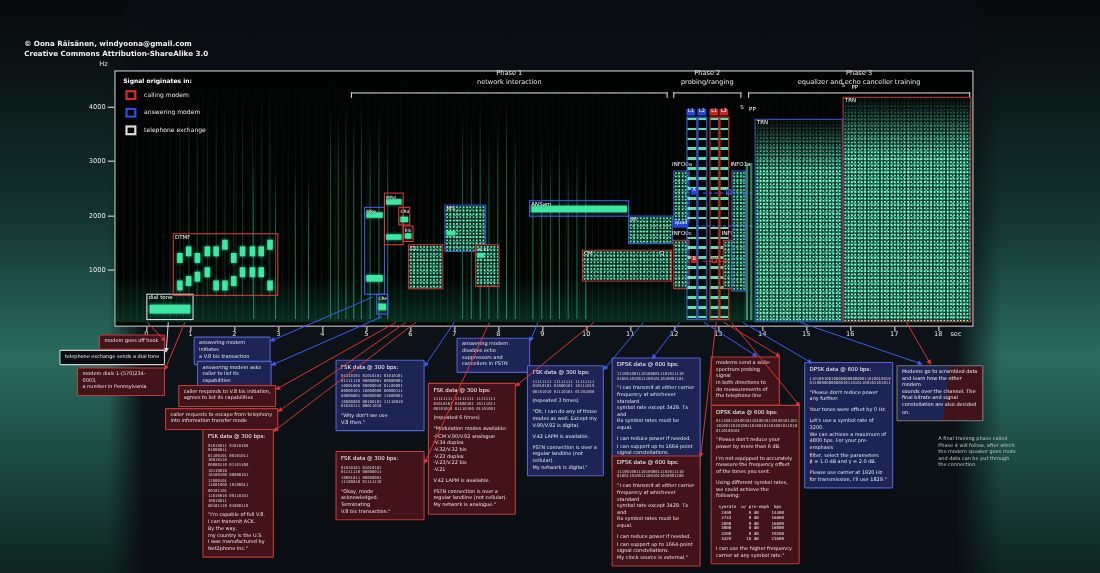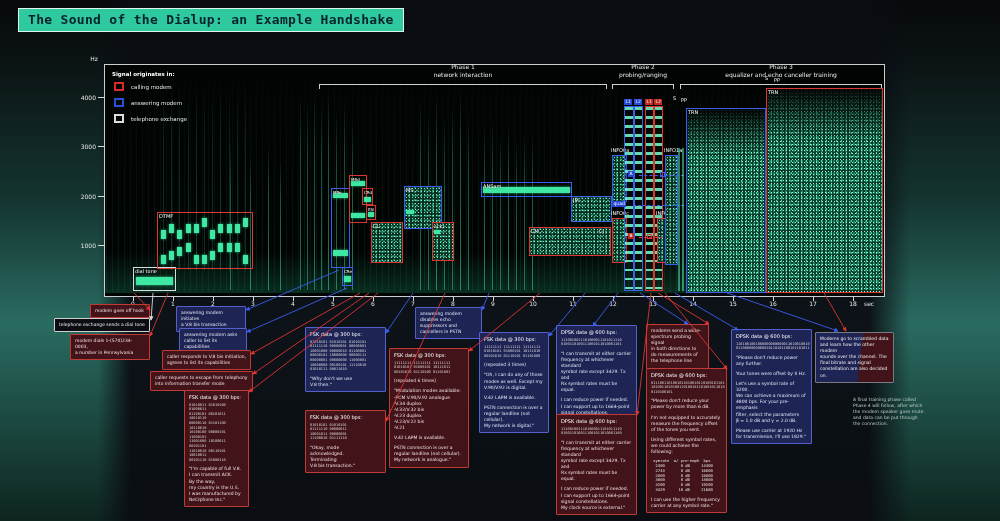--- a/index.html
+++ b/index.html
@@ -80,21 +80,24 @@
         <div class="lrow">
           <div class="lsw" style="border-color: rgb(43, 79, 217);"></div>
           <div class="llab">answering modem</div>
         </div>
         <div class="lrow">
           <div class="lsw" style="border-color: rgb(221, 221, 221);"></div>
           <div class="llab">telephone exchange</div>
         </div>
       </div>
   </div>
-  <div class="titlebox">The Sound of the Dialup: an Example Handshake</div>
+  <div class="credits">
+    <div>© Oona Räisänen, windyoona@gmail.com</div>
+    <div>Creative Commons Attribution-ShareAlike 3.0</div>
+  </div>
   <div id="gen">
       <div class="ph-lab" style="left: 319px; top: 63px; width: 288px;">
         <div>Phase 1</div>
         <div>network interaction</div>
       </div>
       <div class="ph-br" style="left: 319px; top: 84px; width: 288px;"></div>
       <div class="ph-lab" style="left: 612px; top: 63px; width: 62px;">
         <div>Phase 2</div>
         <div>probing/ranging</div>
       </div>

